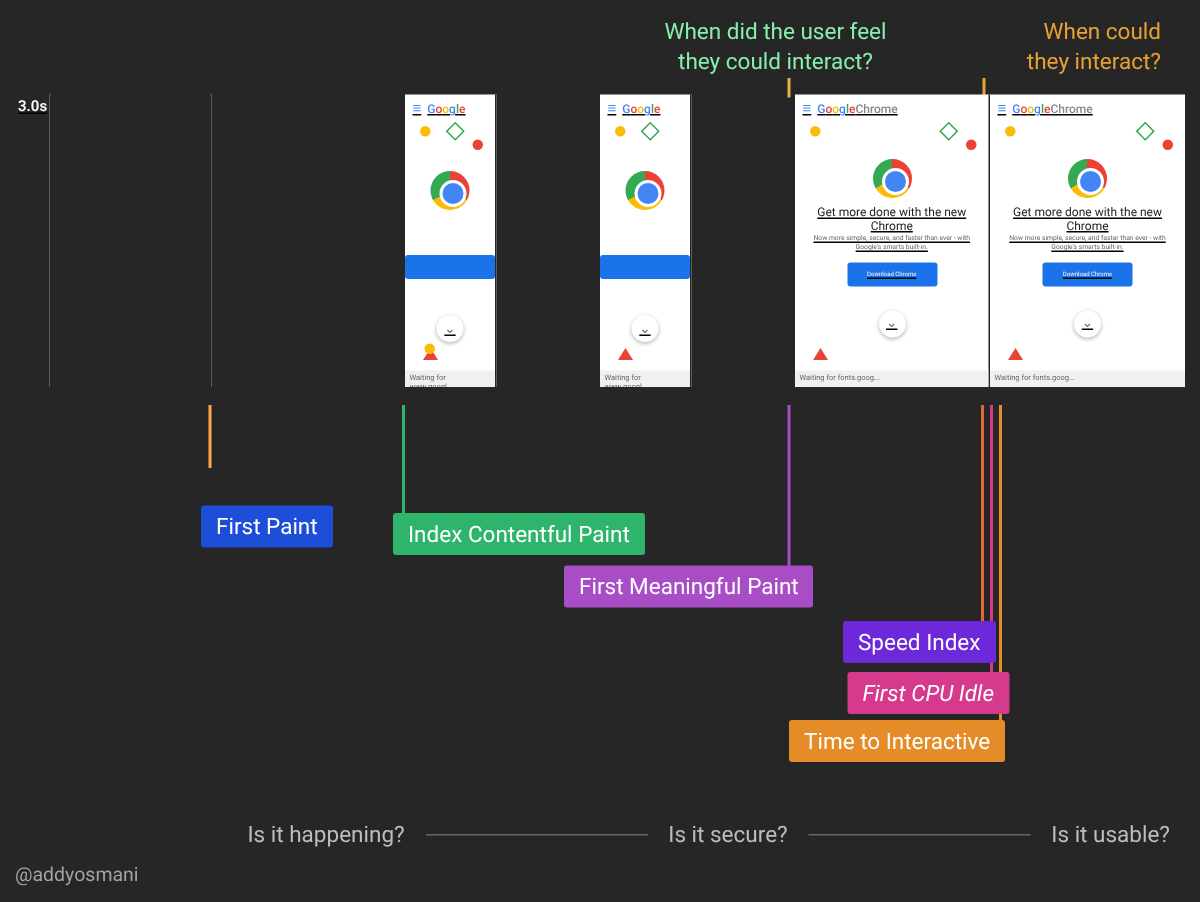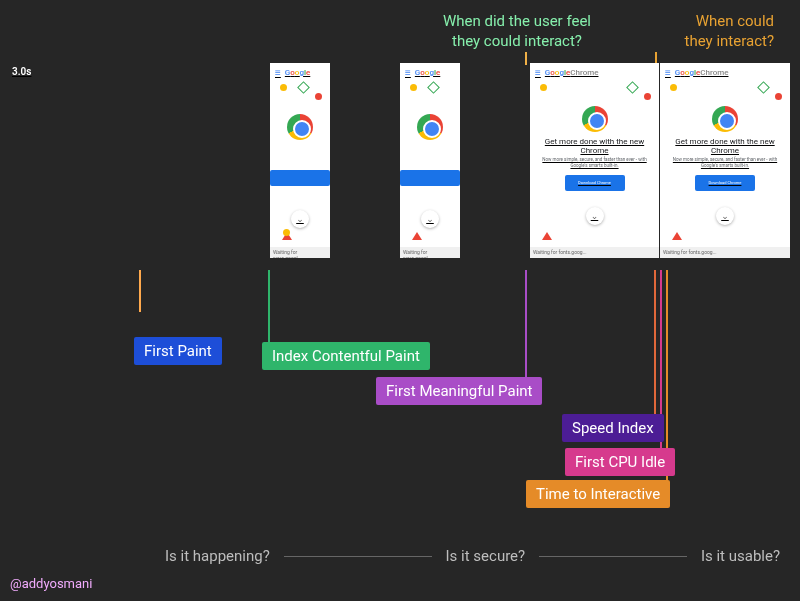--- a/index.html
+++ b/index.html
@@ -52,31 +52,31 @@
 .m-cpu { left: 660px; top: 270px; height: 180px; background:#d63a8d; }
 .m-tti { left: 666px; top: 270px; height: 214px; background:#e58b28; }
 .m-q1  { left: 525px; top: 52px; height: 13px; width:2px; background:#f0b047; position:absolute; }
 .m-q2  { left: 655px; top: 52px; height: 13px; width:2px; background:#e8a232; position:absolute; }
 
 
 .metric { position:absolute; color:#fff; font-size:15px; padding: 5px 10px; border-radius:2px; white-space:nowrap; }
 .l-fp  { left: 134px; top: 309px; background:#1d4ed8;margin-top:28px; }
 .l-fcp { left: 262px; top: 342px; background:#2fb56b; }
 .l-fmp { left: 376px; top: 377px; background:#a94dc7; }
-.l-si  { left: 562px; top: 414px; background:#4c1d95; }
-.l-cpu { left: 565px; top: 448px; background:#d63a8d; }
+.l-si  { left: 562px; top: 414px; background:#6d28d9; }
+.l-cpu { left: 565px; top: 448px; background:#d63a8d;font-style:italic; }
 .l-tti { left: 526px; top: 480px; background:#e58b28; }
 
 .bottom-qs {
   position:absolute; left: 165px; right: 20px; bottom: 36px;
   display:flex; align-items:center; justify-content:space-between;
   color:#bdbdbd; font-size:15px;
 }
 .divider { flex:1; height:1px; background:#666; margin: 0 14px; }
-.handle { position:absolute; left: 10px; bottom: 10px; color:#f0abfc; font-size: 13px; }
+.handle { position:absolute; left: 10px; bottom: 10px; color:#a3a3a3; font-size: 13px; }
 
 
 .doodle { position:absolute; }
 .dotY { width:7px;height:7px;border-radius:50%;background:#FBBC05; }
 .dotR { width:7px;height:7px;border-radius:50%;background:#EA4335; }
 .sqG  { width:9px;height:9px;border:1.5px solid #34A853; transform:rotate(45deg); }
 .triR { width:0;height:0;border-left:5px solid transparent;border-right:5px solid transparent;border-bottom:8px solid #EA4335;}
 
 </style>
 </head>

